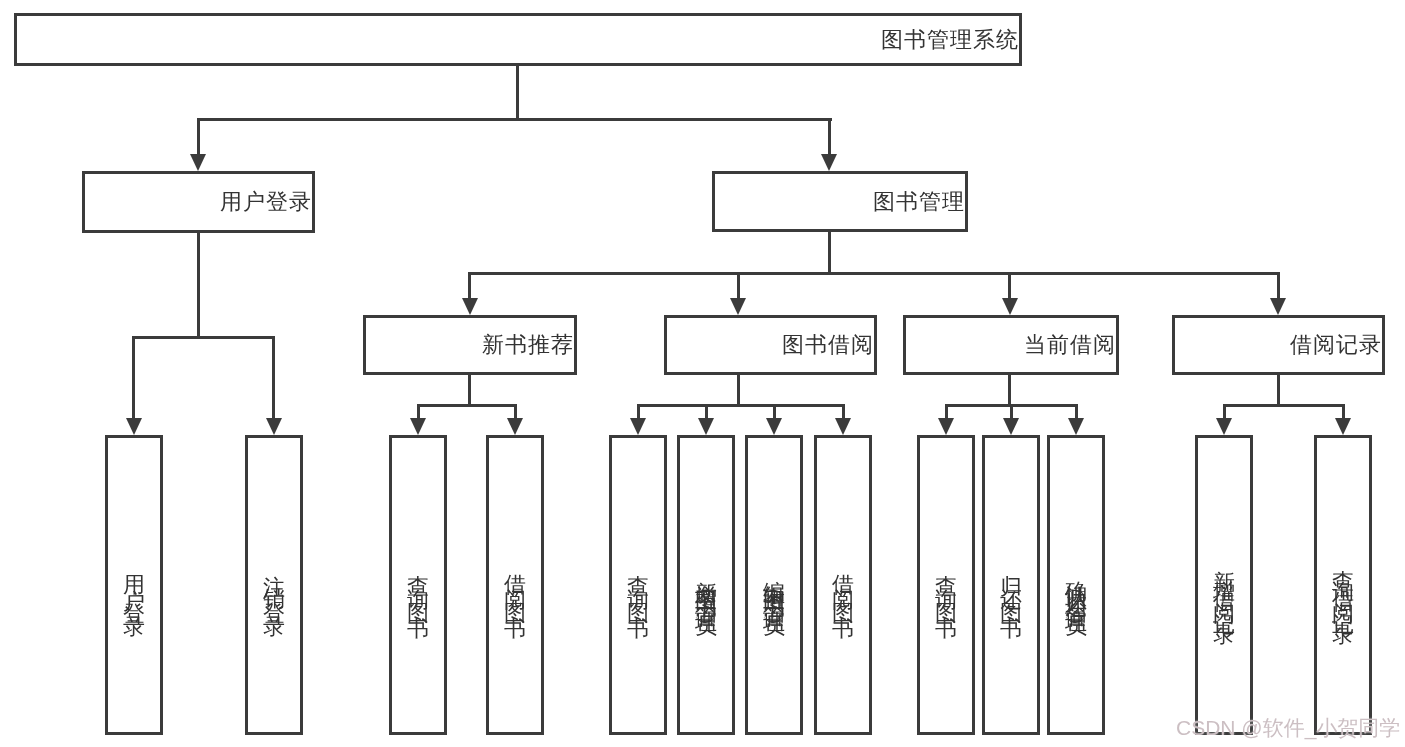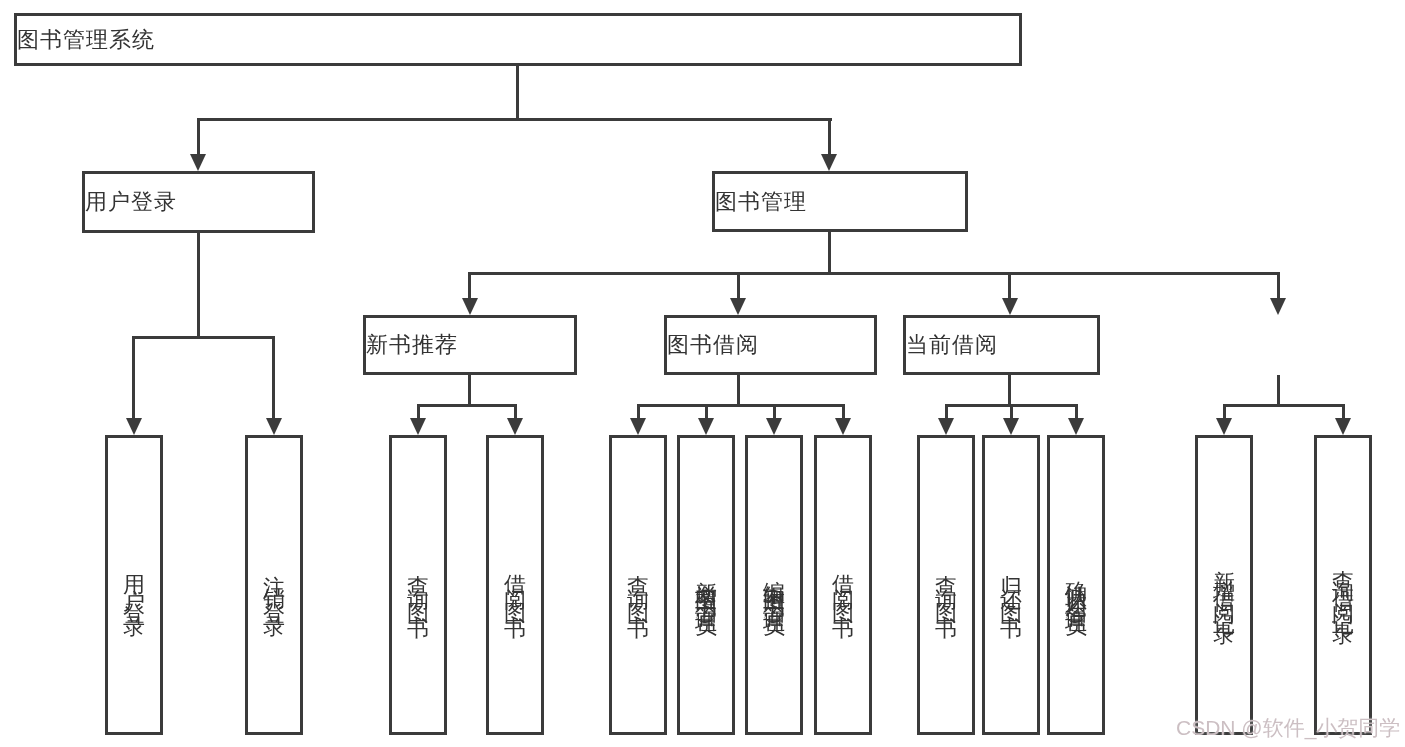--- a/index.html
+++ b/index.html
@@ -1,21 +1,21 @@
 <!DOCTYPE html>
 <html><head>
 <meta charset="utf-8">
 <style>
   * { margin:0; padding:0; box-sizing:border-box; }
   html,body { width:1405px; height:747px; background:#ffffff; overflow:hidden;
               font-family:"Liberation Sans","DejaVu Sans",sans-serif; }
   #canvas { position:relative; width:1405px; height:747px; background:#fff; }
 
   .box { position:absolute; border:3px solid #3b3b3b; background:#fff;
-         display:flex; align-items:center; justify-content:flex-start;
+         display:flex; align-items:center; justify-content:flex-end;
          color:#333; font-size:22px; letter-spacing:1px; z-index:2; }
 
   .leaf { position:absolute; top:435px; width:58px; height:300px;
           border:3px solid #3b3b3b; background:#fff; z-index:2;
           display:flex; align-items:center; justify-content:center;
           color:#333; font-size:22px; }
   .leaf span { writing-mode:vertical-rl; text-orientation:mixed; line-height:1; }
   .ls-4 span  { letter-spacing:14px; }
   .ls-6 span  { letter-spacing:11px; }
   .ls-10 span { letter-spacing:5px;  }
@@ -45,22 +45,25 @@
   <div class="box" style="left:712px; top:171px; width:256px; height:61px;">
     <span>图书管理</span>
   </div>
 
   <div class="box" style="left:363px; top:315px; width:214px; height:60px;">
     <span>新书推荐</span>
   </div>
   <div class="box" style="left:632px; top:315px; width:213px; height:60px;margin-left:32px;">
     <span>图书借阅</span>
   </div>
-  <div class="box" style="left:903px; top:315px; width:197px; height:60px;">
+  <div class="box" style="left:903px; top:315px; width:216px; height:60px;">
     <span>当前借阅</span>
+  </div>
+  <div class="box" style="left:1172px; top:315px; width:213px; height:60px;">
+    <span>借阅记录</span>
   </div>
 
   <div class="leaf ls-4" style="left:105px;">
     <span>用户登录</span>
     </div>
   <div class="leaf ls-4" style="left:245px;">
     <span>注销登录</span>
     </div>
 
   <div class="leaf ls-4" style="left:389px;">

